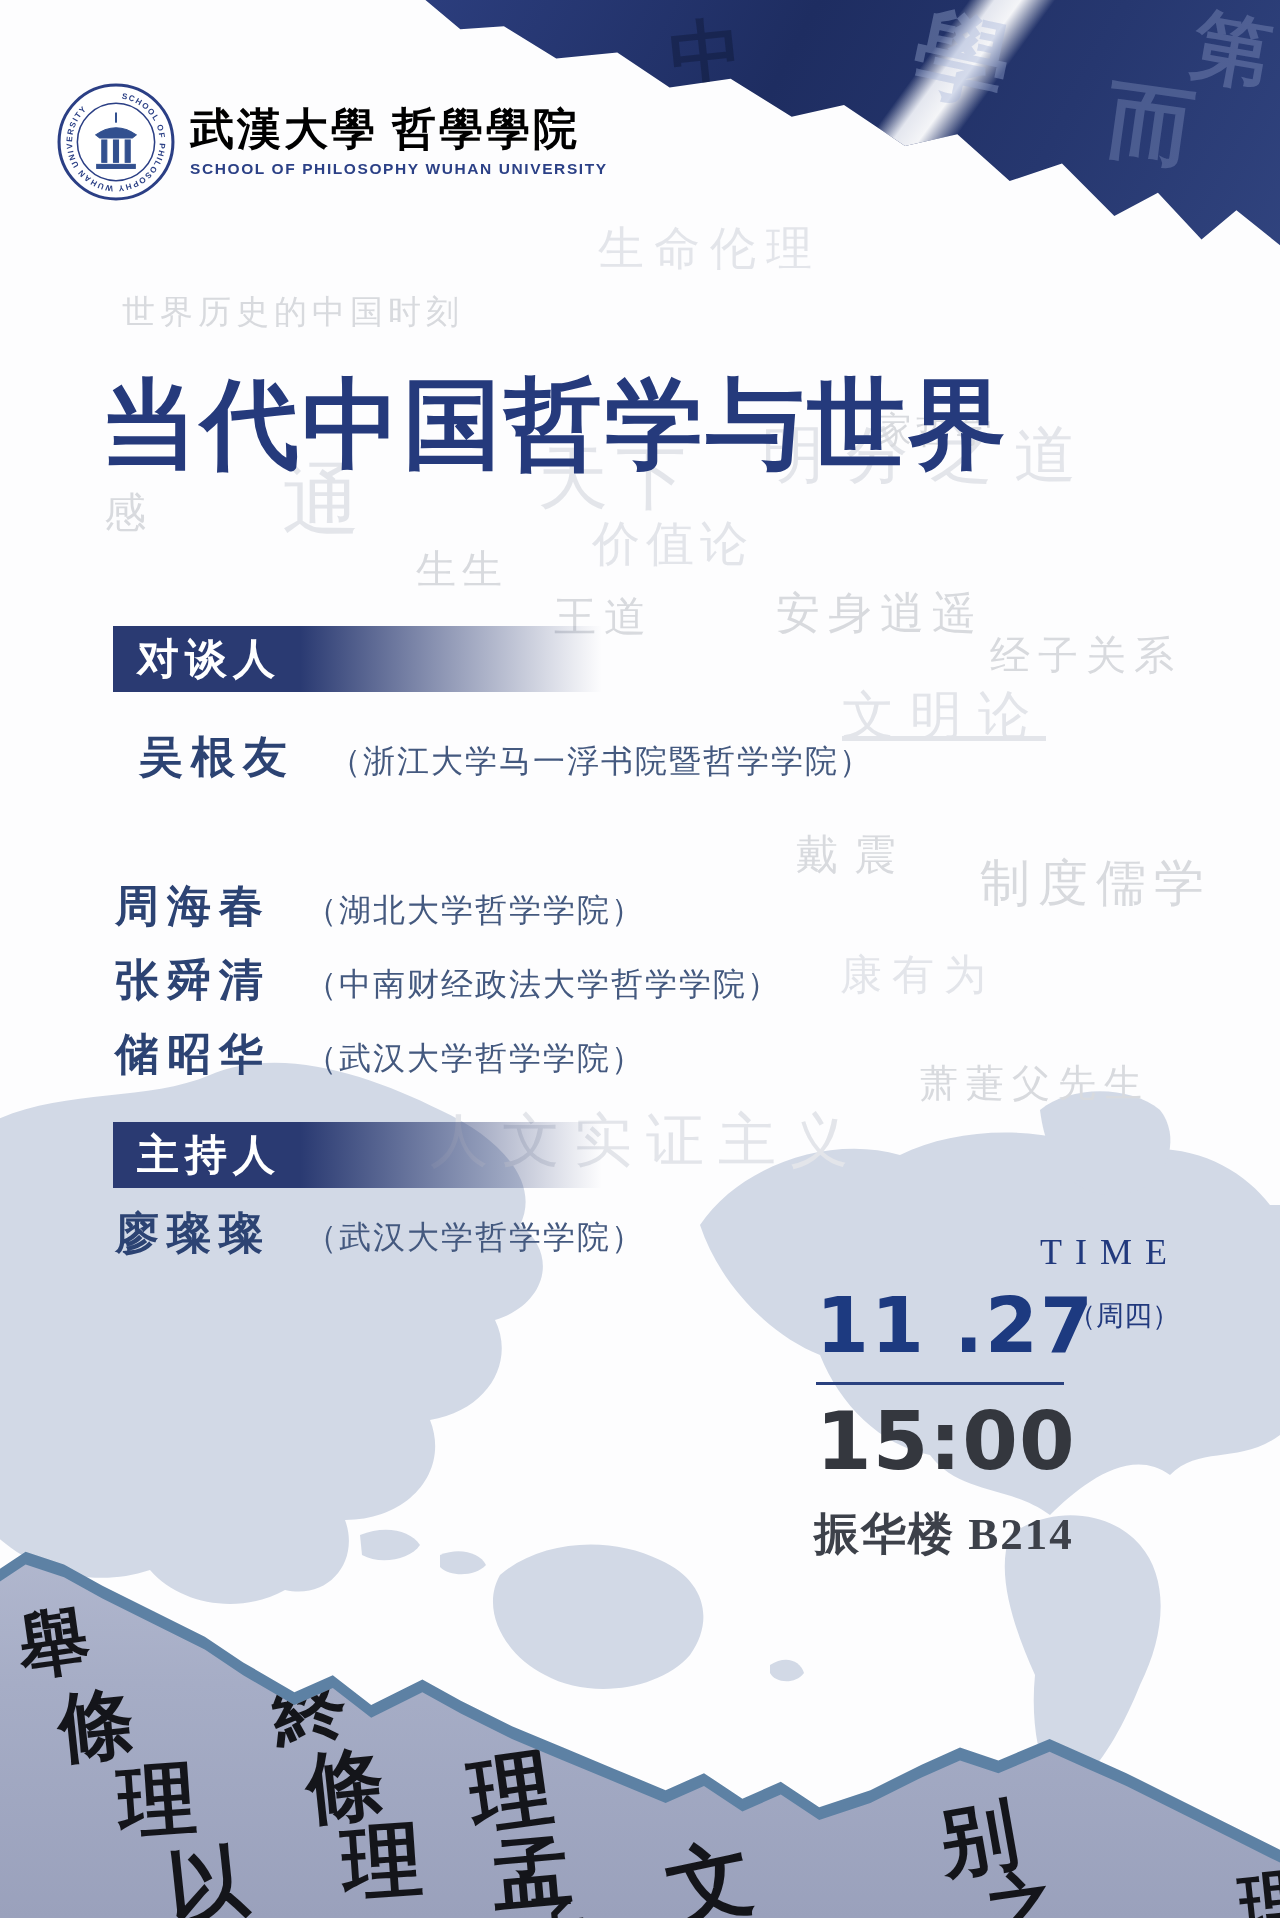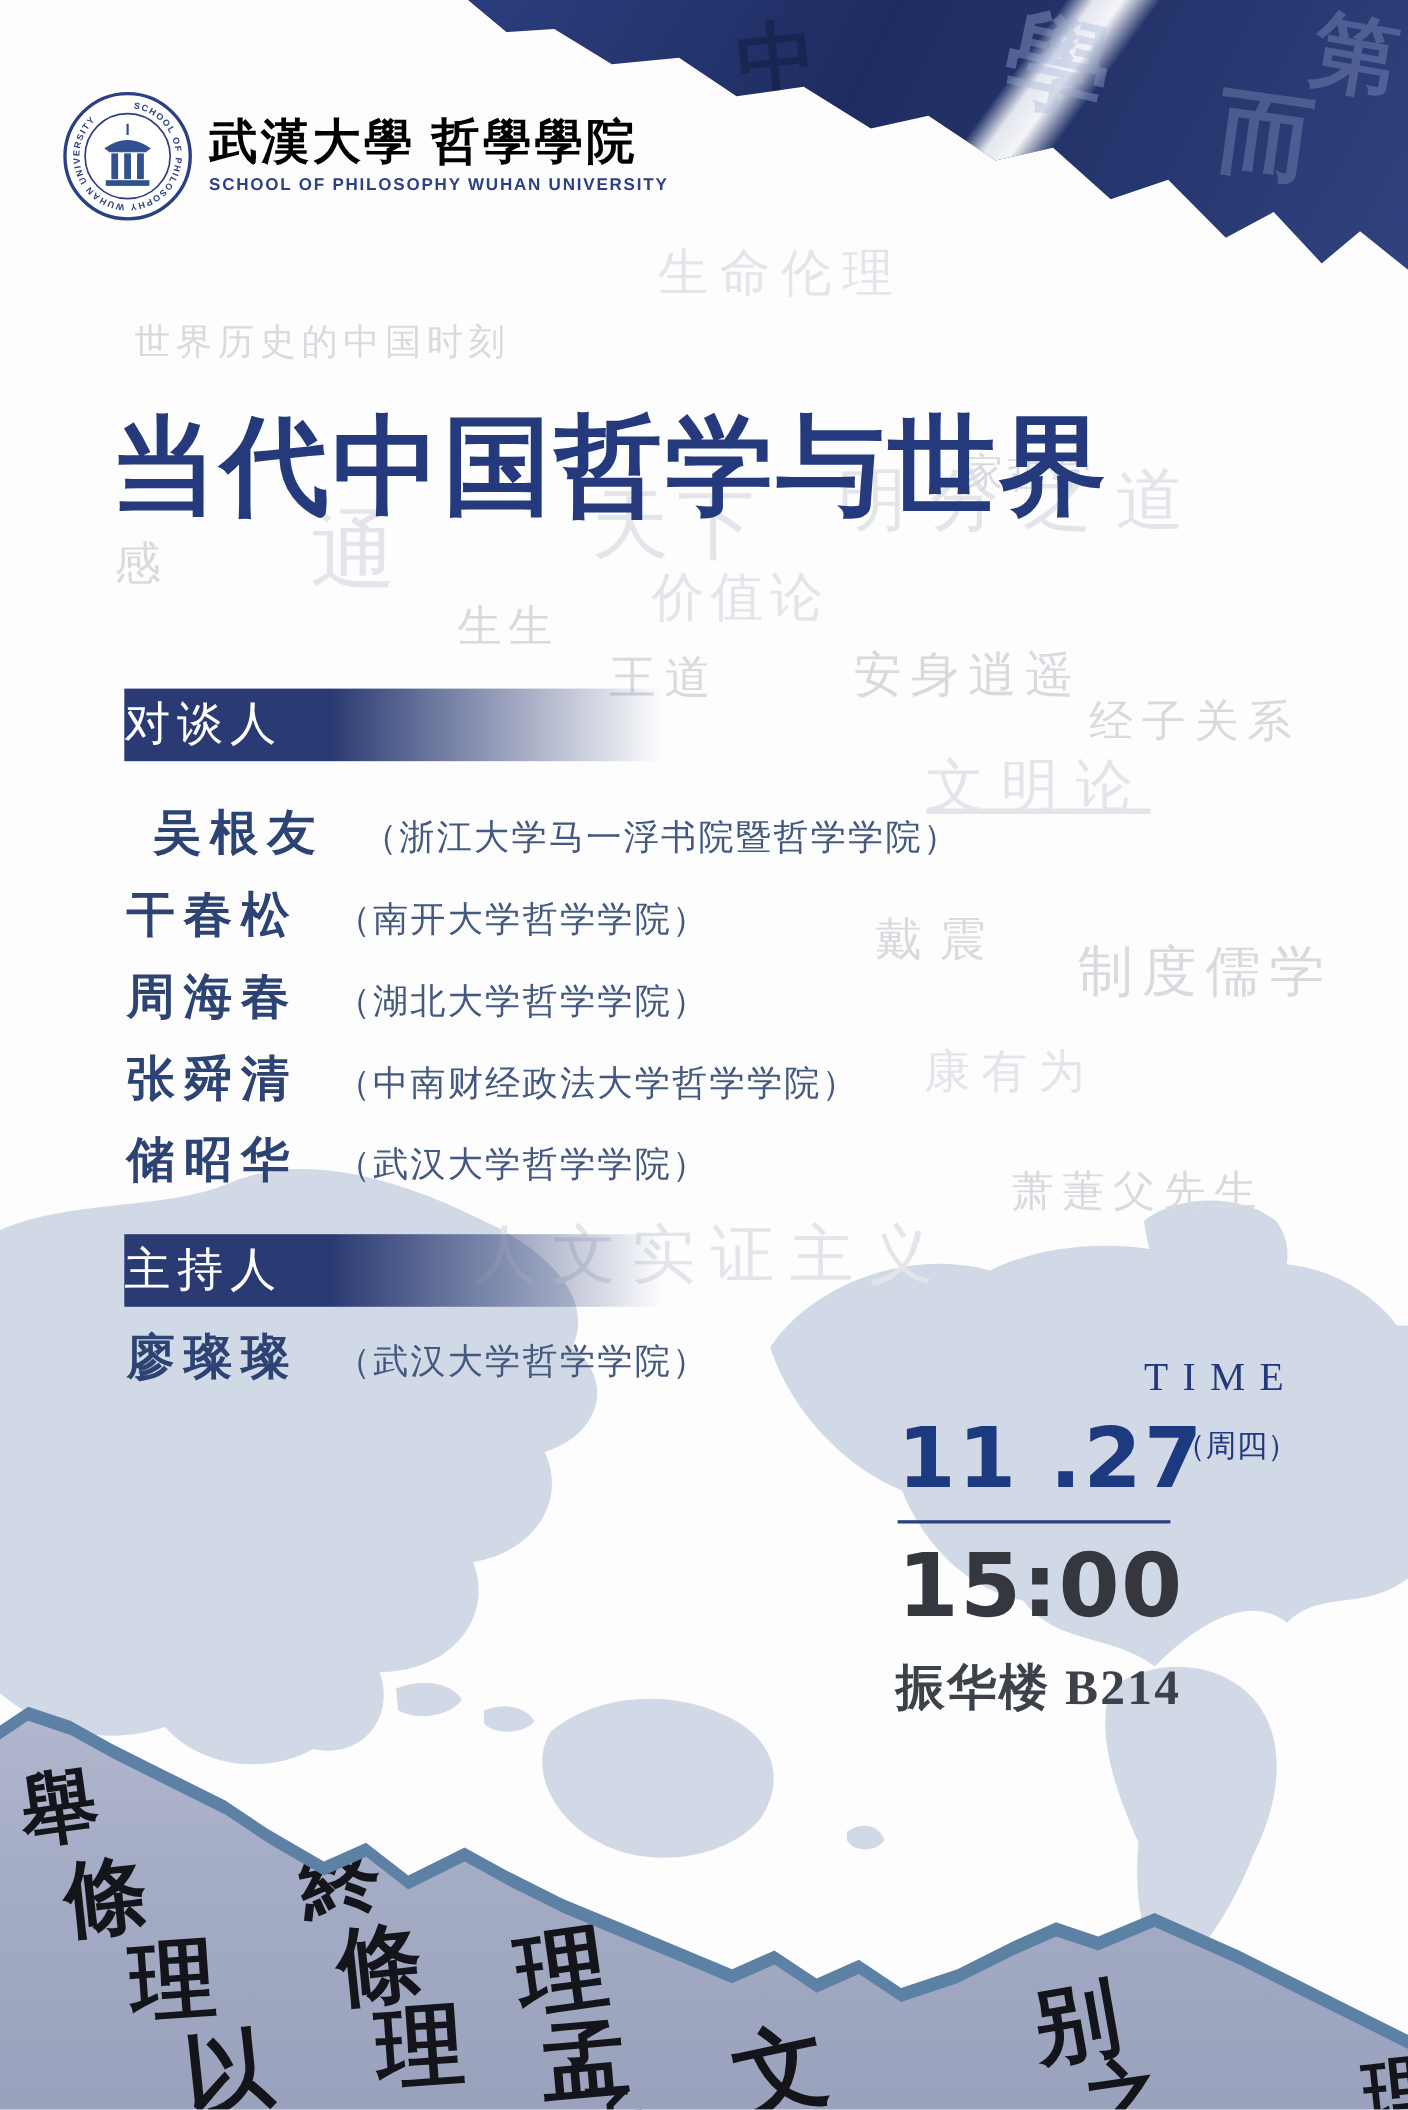--- a/index.html
+++ b/index.html
@@ -46,22 +46,22 @@
     position:absolute;left:100px;top:372px;z-index:2;margin:0;
     font-family:"Liberation Serif",serif;font-weight:bold;font-size:98px;line-height:1.1;
     letter-spacing:3px;color:#253a7c;white-space:nowrap;
   }
   
   .banner{
     position:absolute;left:113px;width:520px;height:66px;z-index:2;line-height:66px;
     background:linear-gradient(90deg,#2a3a72 0%,#2a3a72 36%,rgba(42,58,114,.55) 62%,rgba(42,58,114,0) 94%);
   }
   .banner-label{
-    font-family:"Liberation Serif",serif;font-weight:normal;font-size:42px;color:#ffffff;
-    letter-spacing:6px;
+    font-family:"Liberation Serif",serif;font-weight:bold;font-size:42px;color:#ffffff;
+    letter-spacing:6px;padding-left:24px;
   }
   
   .person-row{position:absolute;left:115px;z-index:2;display:flex;align-items:baseline;white-space:nowrap;}
   .person-name{
     font-family:"Liberation Serif",serif;font-weight:bold;font-size:44px;color:#2c4373;
     letter-spacing:8px;line-height:1;
   }
   .person-affiliation{
     font-family:"Liberation Serif",serif;font-size:32px;color:#44597f;letter-spacing:2px;
     margin-left:34px;line-height:1;
@@ -177,24 +177,20 @@
   <h1 class="title">当代中国哲学与世界</h1>
 
   <div class="banner" style="top:626px;">
     <span class="banner-label">对谈人</span>
   </div>
 
   <div class="person-row" style="top:736px;margin-left:24px;">
     <span class="person-name">吴根友</span>
     <span class="person-affiliation">（浙江大学马一浮书院暨哲学学院）</span>
   </div>
-  <div class="person-row" style="top:810px;">
-    <span class="person-name">干春松</span>
-    <span class="person-affiliation">（南开大学哲学学院）</span>
-  </div>
   <div class="person-row" style="top:885px;">
     <span class="person-name">周海春</span>
     <span class="person-affiliation">（湖北大学哲学学院）</span>
   </div>
   <div class="person-row" style="top:959px;">
     <span class="person-name">张舜清</span>
     <span class="person-affiliation">（中南财经政法大学哲学学院）</span>
   </div>
   <div class="person-row" style="top:1033px;">
     <span class="person-name">储昭华</span>

